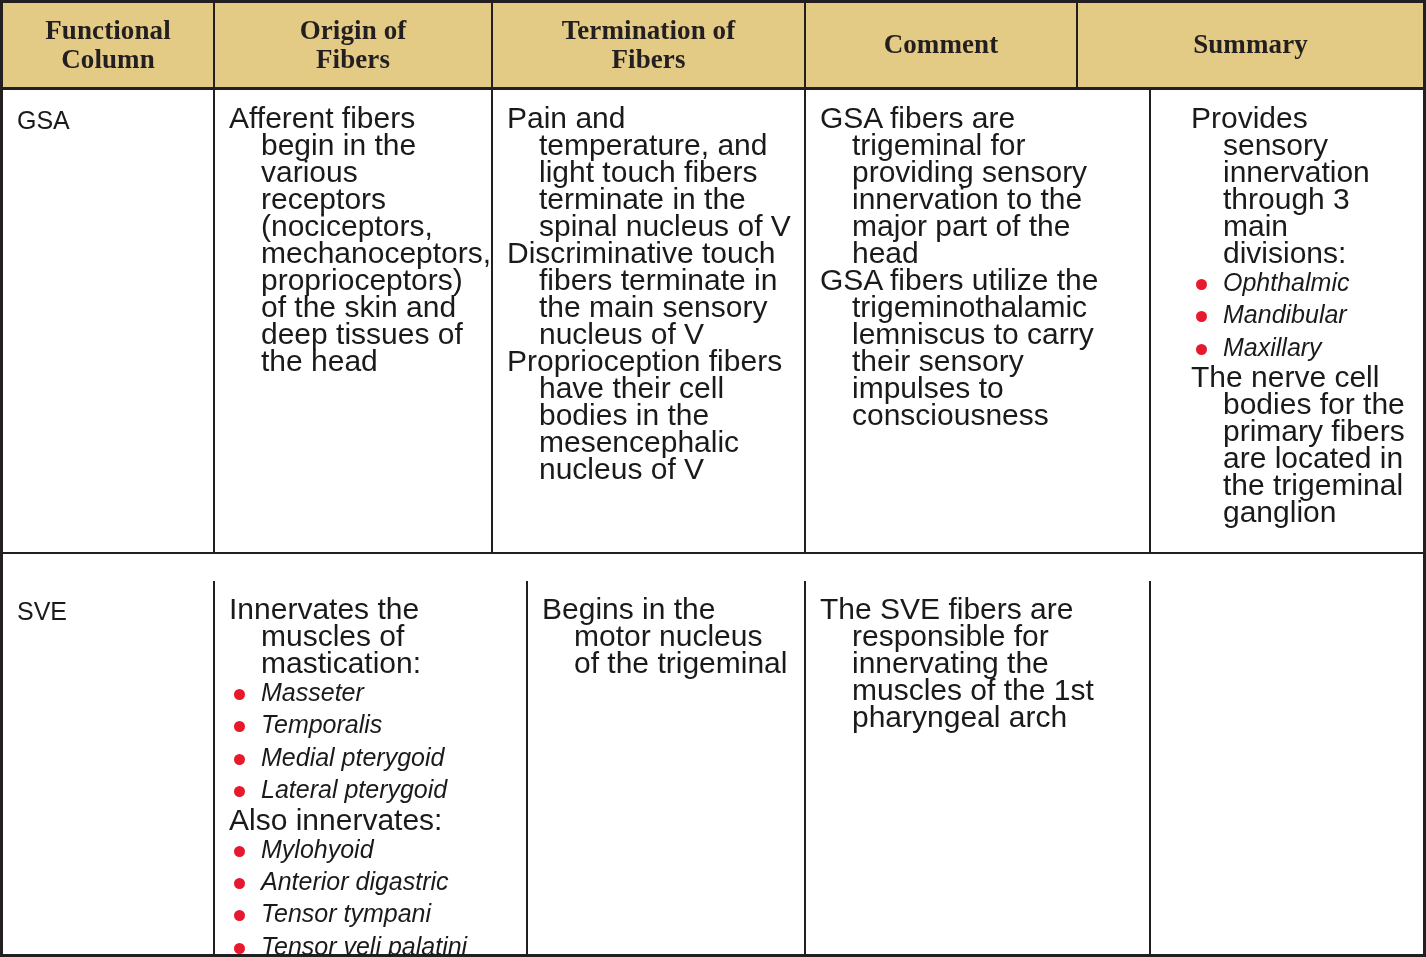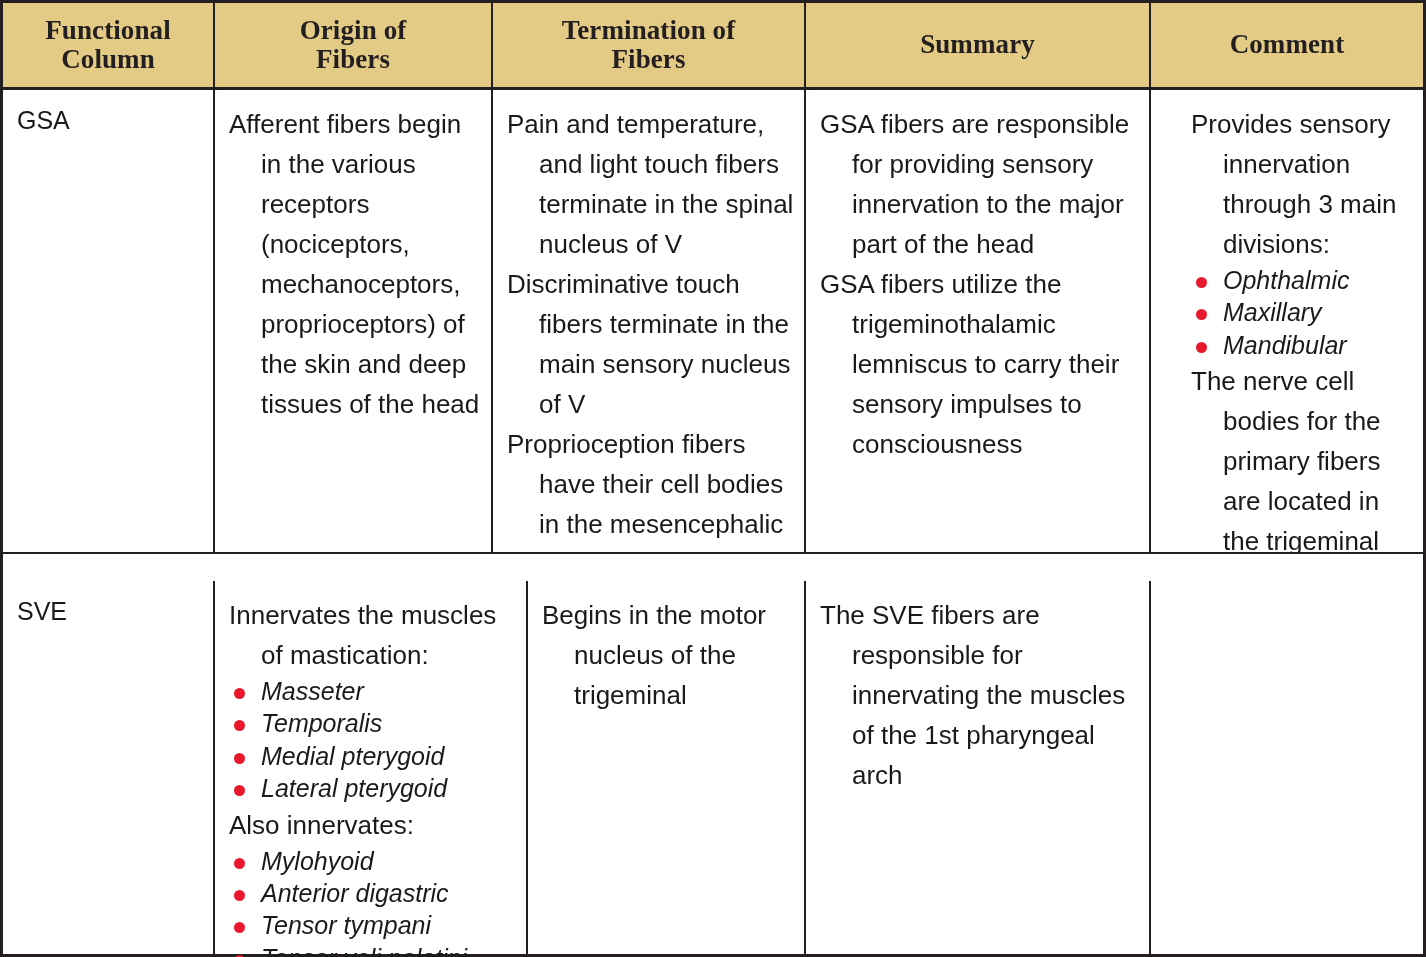--- a/index.html
+++ b/index.html
@@ -74,22 +74,22 @@
 
   
   .c1 { width: 212px;  flex: 0 0 212px; }
   .c2 { width: 278px;  flex: 0 0 278px; }
   .c3 { width: 313px;  flex: 0 0 313px; }
   .c4 { width: 345px;  flex: 0 0 345px; }
   .c5 { flex: 1 1 auto; }
 
   
   .para {
-    font-size: 26px;
-    line-height: 40px;
+    font-size: 30px;
+    line-height: 27px;
     padding-left: 32px;
     text-indent: -32px;
     margin: 0;
     white-space: pre-line;
   }
   .plain {
     font-size: 25px;
     line-height: 32.4px;
     margin: 0;
   }
@@ -129,56 +129,56 @@
         <span>Origin of</span>
         <span>Fibers</span>
       </div>
     </div>
     <div class="th c3">
       <div>
         <span>Termination of</span>
         <span>Fibers</span>
       </div>
     </div>
+    <div class="th c5">
+      <div>
+        <span>Comment</span>
+      </div>
+    </div>
     <div class="th c4">
       <div>
         <span>Summary</span>
-      </div>
-    </div>
-    <div class="th c5">
-      <div>
-        <span>Comment</span>
       </div>
     </div>
   </div>
 
   <div class="tbody">
 
     <div class="tr tr-gsa">
       <div class="td c1">
         <p class="plain">GSA</p>
       </div>
       <div class="td c2">
         <p class="para">Afferent fibers begin in the various receptors (nociceptors, mechanoceptors, proprioceptors) of the skin and deep tissues of the head</p>
       </div>
       <div class="td c3">
         <p class="para">Pain and temperature, and light touch fibers terminate in the spinal nucleus of V</p>
         <p class="para">Discriminative touch fibers terminate in the main sensory nucleus of V</p>
         <p class="para">Proprioception fibers have their cell bodies in the mesencephalic nucleus of V</p>
       </div>
       <div class="td c4">
-        <p class="para">GSA fibers are responsible for providing sensory innervation to the major part of the head</p>
+        <p class="para">GSA fibers are trigeminal for providing sensory innervation to the major part of the head</p>
         <p class="para">GSA fibers utilize the trigeminothalamic lemniscus to carry their sensory impulses to consciousness</p>
       </div>
       <div class="td c5">
         <p class="para">Provides sensory innervation through 3 main divisions:</p>
         <div>
           <p class="bullet-item"><span class="dot"></span><span>Ophthalmic</span></p>
+          <p class="bullet-item"><span class="dot"></span><span>Mandibular</span></p>
           <p class="bullet-item"><span class="dot"></span><span>Maxillary</span></p>
-          <p class="bullet-item"><span class="dot"></span><span>Mandibular</span></p>
         </div>
         <p class="para">The nerve cell bodies for the primary fibers are located in the trigeminal ganglion</p>
       </div>
     </div>
 
     <div class="tr tr-sve">
       <div class="td c1">
         <p class="plain">SVE</p>
       </div>
       <div class="td c3">

